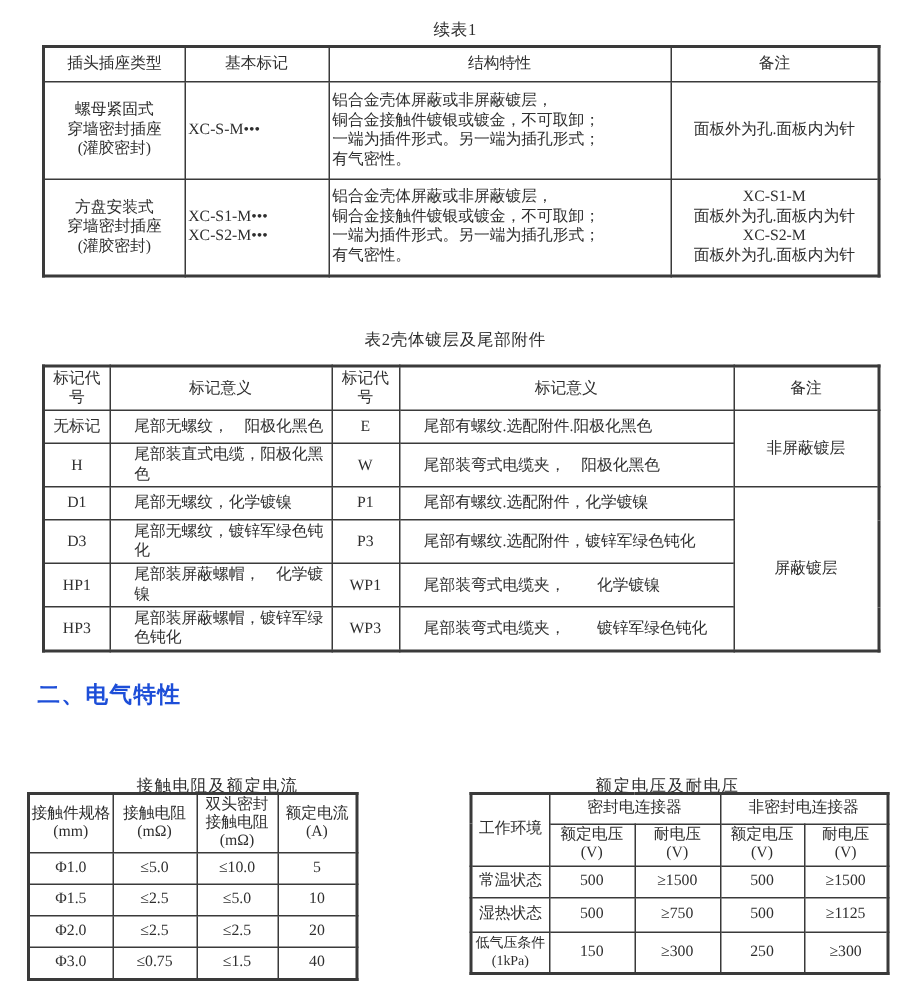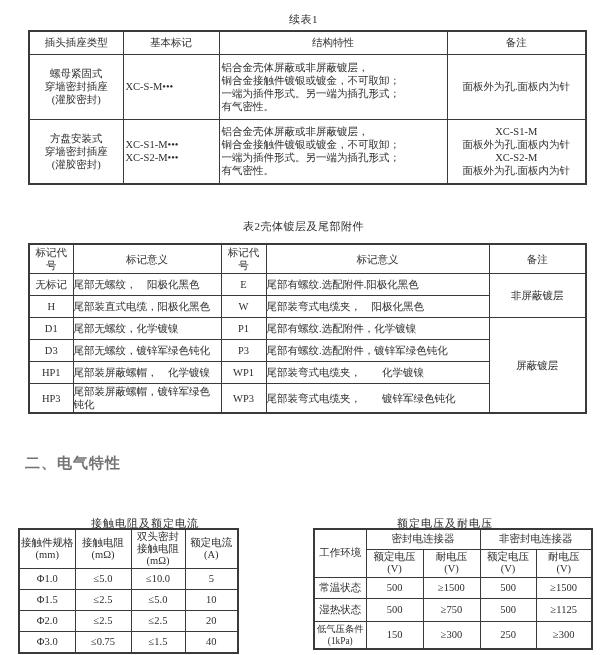--- a/index.html
+++ b/index.html
@@ -2,32 +2,32 @@
 <html><head>
 <meta charset="utf-8">
 <style>
   html,body{margin:0;padding:0;background:#ffffff;}
   body{width:607px;height:655px;font-family:"Liberation Serif","DejaVu Serif",serif;color:#2e2e2e;}
   .page{position:relative;width:607px;height:655px;background:#ffffff;overflow:hidden;}
   .tbl-title{position:absolute;left:0;width:607px;text-align:center;font-size:11px;letter-spacing:0.5px;}
   .t1-title{top:12px;}
   .t2-title{top:219px;}
   .section-heading{position:absolute;top:454px;left:25px;font-family:"Liberation Sans","DejaVu Sans",sans-serif;
-    font-weight:bold;font-size:15px;letter-spacing:1px;color:#737373;}
+    font-weight:bold;font-size:15px;letter-spacing:1px;color:#1d4ed8;}
   .caption{position:absolute;top:516px;font-size:11px;text-align:center;width:210px;letter-spacing:1px;}
   .caption-left{left:40px;}
   .caption-right{left:340px;}
   table{position:absolute;border-collapse:collapse;table-layout:fixed;background:#fff;}
   table{border:2px solid #3a3a3a;}
   th,td{border:1px solid #3a3a3a;font-weight:normal;font-size:10.5px;line-height:13px;
     padding:1px 3px;text-align:center;vertical-align:middle;overflow:hidden;}
   .pre{white-space:pre-line;}
   .l{text-align:left;}
   .pl8{padding-left:2px;}
-  .pl4{padding-left:0;}
+  .pl4{padding-left:16px;}
   
   .t1{left:28px;top:30px;width:557px;}
   .t1 tr.h23{height:23px;}
   .t1 tr.h65{height:65px;margin-left:24px;}
   
   .t2{left:28px;top:243px;width:557px;}
   .t2 tr{height:22px;}
   
   .t3{left:18px;top:528px;width:219px;}
   .t3 tr.hh{height:38px;}

